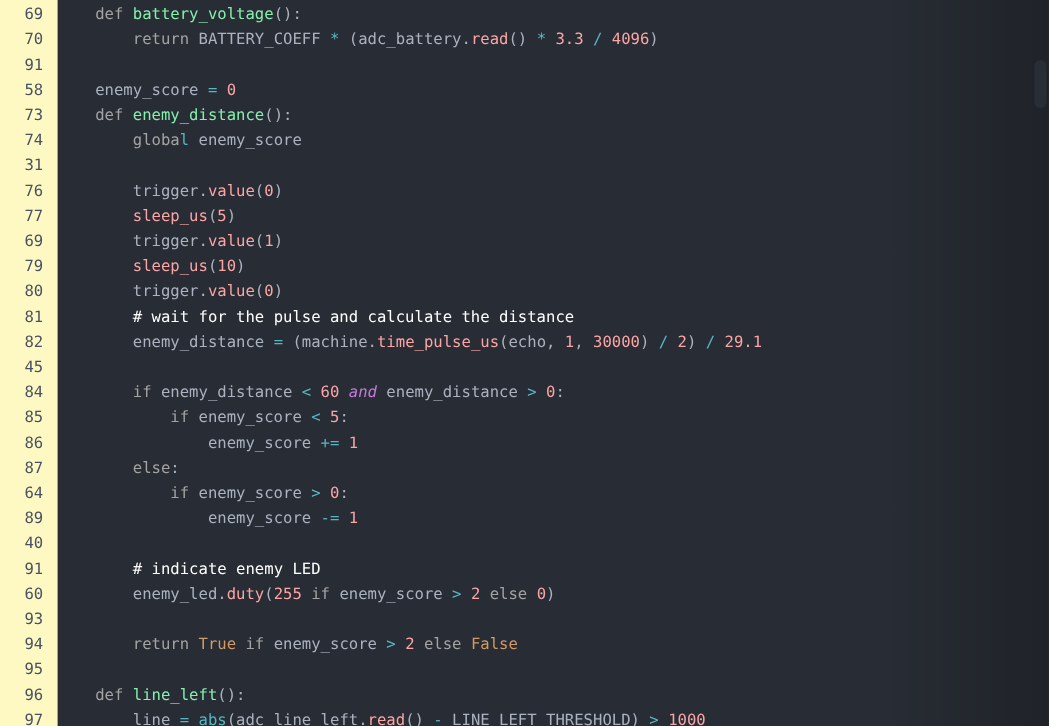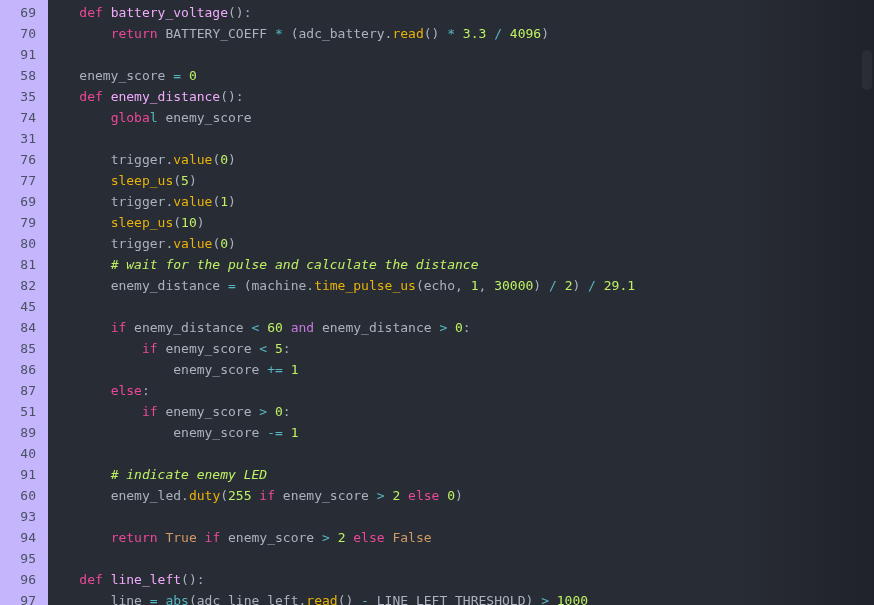--- a/index.html
+++ b/index.html
@@ -13,21 +13,21 @@
     width: 874px;
     height: 605px;
     position: relative;
   }
   .editor {
     display: flex;
     height: 100%;
   }
   .gutter {
     width: 48px;
-    background: #c4b5fd;
+    background: #fef9c3;
     color: #495162;
     text-align: right;
     padding-right: 12px;
     padding-top: 2px;
     user-select: none;
     flex-shrink: 0;
   }
   .gutter div { height: 21px; }
   .code {
     flex: 1;
@@ -56,56 +56,56 @@
     position: absolute;
     right: 0;
     top: 0;
     bottom: 0;
     width: 140px;
     background: linear-gradient(to right, rgba(40,44,52,0) 0%, rgba(0,0,0,0.22) 100%);
     pointer-events: none;
   }
 
   
-  .kw  { color: #ec4899; }              
-  .kw2 { color: #c678dd; } 
-  .fn  { color: #f0abfc; }              
-  .call{ color: #eab308; }              
+  .kw  { color: #a3a3a3; }              
+  .kw2 { color: #c678dd; font-style: italic; } 
+  .fn  { color: #86efac; }              
+  .call{ color: #fca5a5; }              
   .builtin { color: #56b6c2; }          
-  .num { color: #bef264; }              
+  .num { color: #fca5a5; }              
   .op  { color: #56b6c2; }              
   .pn  { color: #abb2bf; }              
-  .cmt { color: #bef264; font-style: italic; }
+  .cmt { color: #ffffff; }
   .cst { color: #d19a66; text-align: right; }
 </style>
 </head>
 <body>
 
 <div class="editor">
   <div class="gutter" id="gutter">
       <div>69</div>
       <div>70</div>
       <div>91</div>
       <div>58</div>
-      <div>35</div>
+      <div>73</div>
       <div>74</div>
       <div>31</div>
       <div>76</div>
       <div>77</div>
       <div>69</div>
       <div>79</div>
       <div>80</div>
       <div>81</div>
       <div>82</div>
       <div>45</div>
       <div>84</div>
       <div>85</div>
       <div>86</div>
       <div>87</div>
-      <div>51</div>
+      <div>64</div>
       <div>89</div>
       <div>40</div>
       <div>91</div>
       <div>60</div>
       <div>93</div>
       <div>94</div>
       <div>95</div>
       <div>96</div>
       <div>97</div>
     </div>

